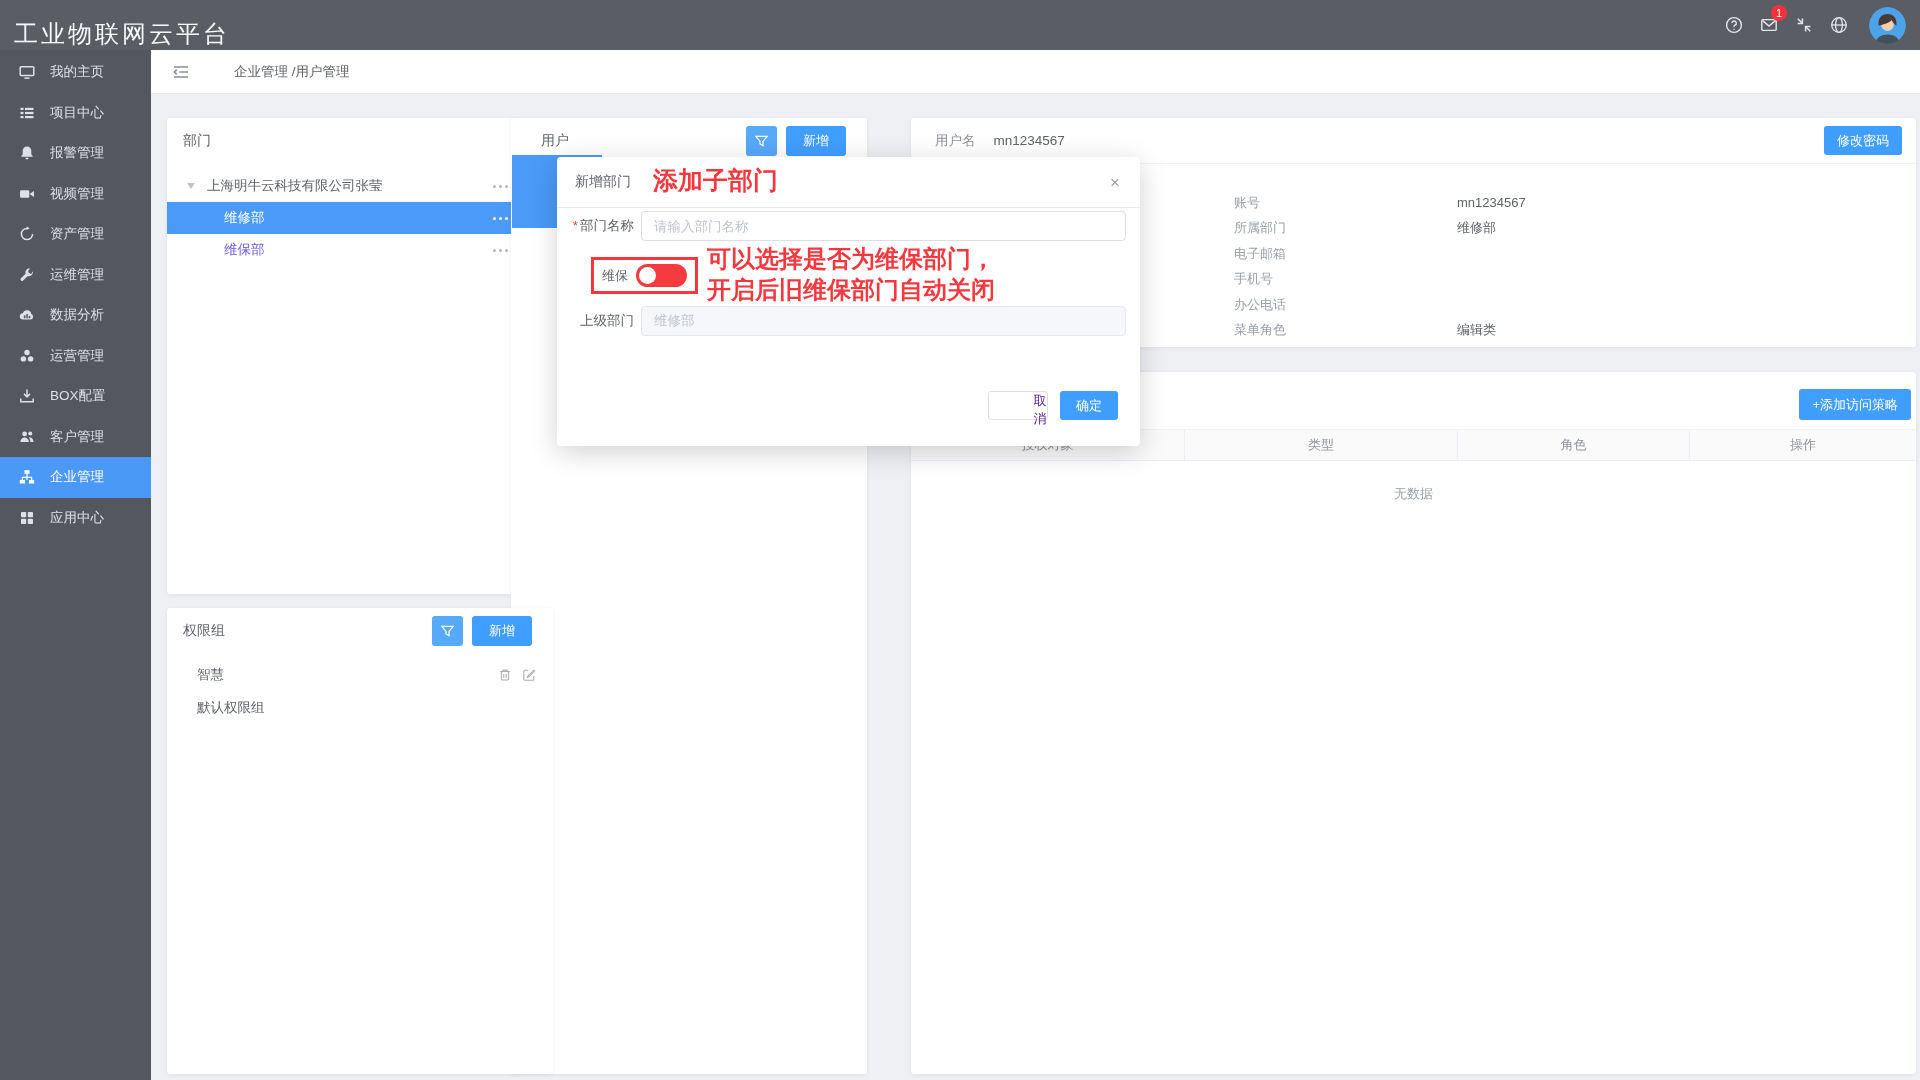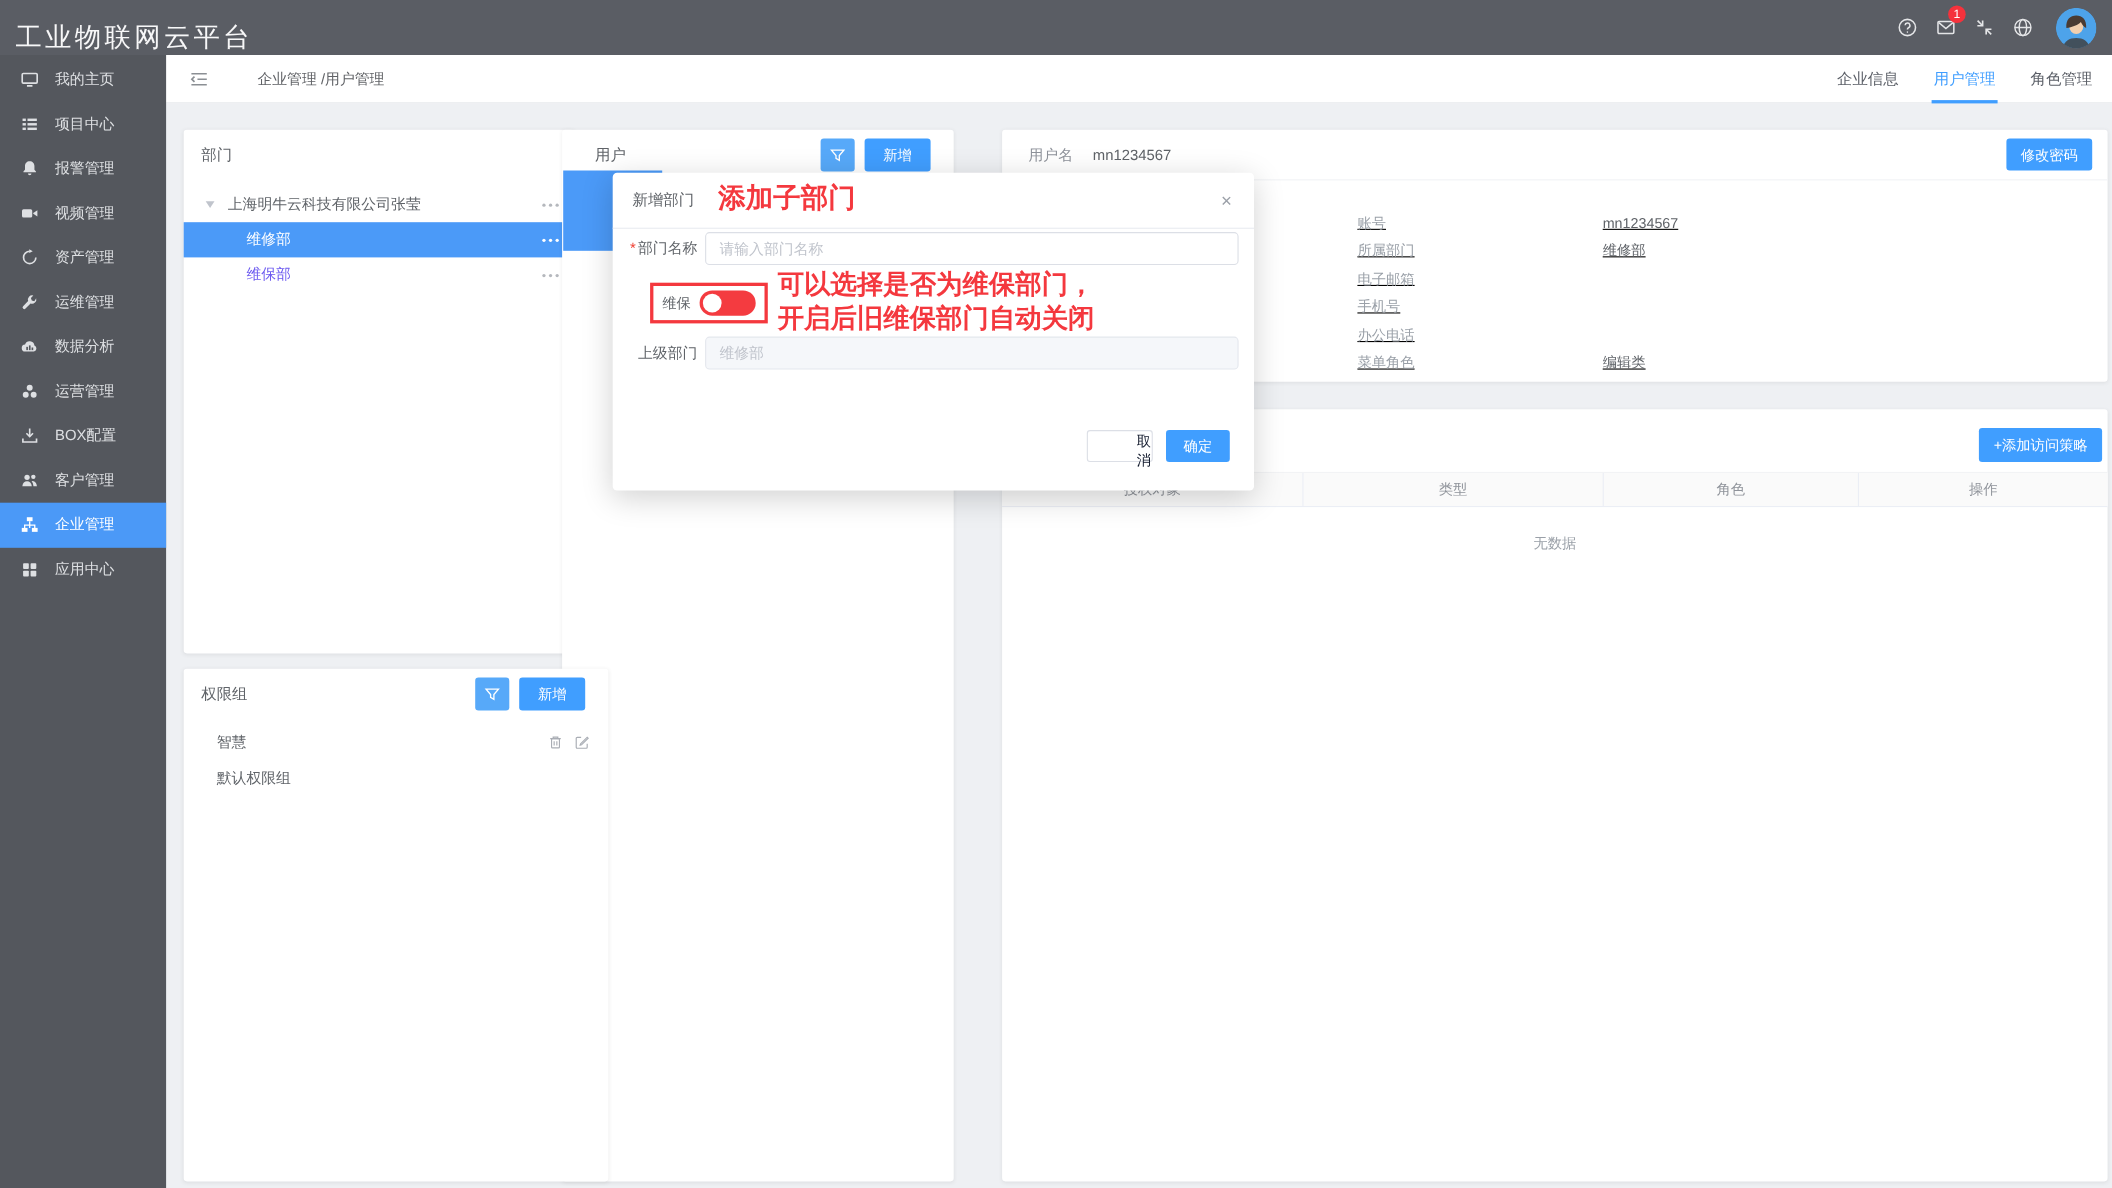--- a/index.html
+++ b/index.html
@@ -65,21 +65,21 @@
   .pitem { height:33px; display:flex; align-items:center; padding:0 17px 0 30px; font-size:13.5px; color:#5f6368; cursor:pointer; }
   .pitem .icons { margin-left:auto; display:flex; gap:10px; color:#a9adb4; }
   .pitem .icons svg { width:14px; height:14px; cursor:pointer; }
 
   
   .udhead { display:flex; align-items:center; height:46px; padding:0 14px 0 24px; border-bottom:1px solid #f1f3f5; }
   .udlabel { font-size:13.5px; color:#8e929a; }
   .udvalue { margin-left:18px; font-size:13.5px; color:#5f6368; }
   .btn-pwd { margin-left:auto; height:29px; background:#409eff; color:#fff; border:none; border-radius:3px; font-size:13px; padding:0 13px; cursor:pointer; font-family:inherit; }
   .udgrid { position:absolute; left:323px; top:72px; }
-  .udrow { display:flex; align-items:center; height:25.5px;text-decoration:underline; }
+  .udrow { display:flex; align-items:center; height:25.5px; }
   .udrow .l { width:223px; font-size:13px; color:#9aa0a8; }
   .udrow .v { font-size:13px; color:#5f6368; }
 
   
   .btn-add { position:absolute; top:17px; right:5px; height:31px; background:#409eff; color:#fff; border:none; border-radius:3px; font-size:13px; padding:0 13px; cursor:pointer; font-family:inherit; }
   .thead { position:absolute; top:57px; left:0; right:0; height:32px; display:flex; background:#fafafa; border-top:1px solid #f2f3f5; border-bottom:1px solid #ebeef5; }
   .th { display:flex; align-items:center; justify-content:center; font-size:13px; color:#8f939a; border-right:1px solid #ebeef5; cursor:pointer; }
   .th:last-child { border-right:none; }
   .th1 { width:274px; } .th2 { width:273px; } .th3 { width:232px; } .th4 { width:226px; }
   .empty { position:absolute; top:113px; left:0; right:0; text-align:center; font-size:13px; color:#9aa0a8; }
@@ -95,21 +95,21 @@
   .minput { position:absolute; left:84px; width:485px; height:30px; border:1px solid #dcdfe6; border-radius:4px; font-size:13.5px; padding:0 12px; color:#5f6368; font-family:inherit; outline:none; }
   .minput::placeholder { color:#c0c4cc; }
   .minput.disabled { background:#f5f7fa; border-color:#e4e7ed; color:#c0c4cc; }
   .row1 { top:54px; } .row3 { top:149px; }
   .anno-box { position:absolute; left:34px; top:100px; width:107px; height:37px; border:3px solid #f4383e; display:flex; align-items:center; padding-left:8px; gap:8px; }
   .anno-box .sl { font-size:13px; color:#5f6368; }
   .switch { position:relative; width:51px; height:23px; border-radius:12px; background:#f43b40; cursor:pointer; flex:0 0 auto; }
   .switch::after { content:""; position:absolute; left:3px; top:3px; width:17px; height:17px; border-radius:50%; background:#fff; }
   .note-switch { position:absolute; left:150px; top:86px; font-size:24px; font-weight:bold; color:#f4383e; line-height:31px; white-space:nowrap; }
   .mfoot { position:absolute; top:234px; right:22px; display:flex; gap:12px; }
-  .btn-cancel { width:60px; height:29px; background:#fff; border:1px solid #dcdfe6; border-radius:3px; font-size:13px; color:#0f172a; cursor:pointer; font-family:inherit;padding-left:44px; }
+  .btn-cancel { width:60px; height:29px; background:#fff; border:1px solid #dcdfe6; border-radius:3px; font-size:13px; color:#4c1d95; cursor:pointer; font-family:inherit;padding-left:44px; }
   .btn-ok { width:58px; height:29px; background:#409eff; border:none; border-radius:3px; font-size:13px; color:#fff; cursor:pointer; font-family:inherit; }
 </style>
 </head>
 <body>
 
 <div id="app">
 
   <div class="header">
     <div class="logo">工业物联网云平台</div>
     <div class="header-right">
@@ -246,25 +246,20 @@
       <span>应用中心</span>
     </div>
   </div>
 
   <div class="topbar">
     <svg class="fold" viewBox="0 0 18 18" fill="none" stroke="currentColor" stroke-width="1.5">
         <path d="M2 4h14M7.5 9H16M2 14h14"></path>
         <path d="M4.8 6.6 2.4 9l2.4 2.4"></path>
       </svg>
     <span class="crumb">企业管理 /用户管理</span>
-    <div class="tabs">
-      <div class="tab">企业信息</div>
-      <div class="tab active">用户管理</div>
-      <div class="tab">角色管理</div>
-    </div>
   </div>
 
   <div class="panel dept">
     <div class="phead">
       <span class="ptitle">部门</span>
     </div>
     <div class="tree">
       <div class="tnode">
         <span class="caret"></span>
         <span>上海明牛云科技有限公司张莹</span>

